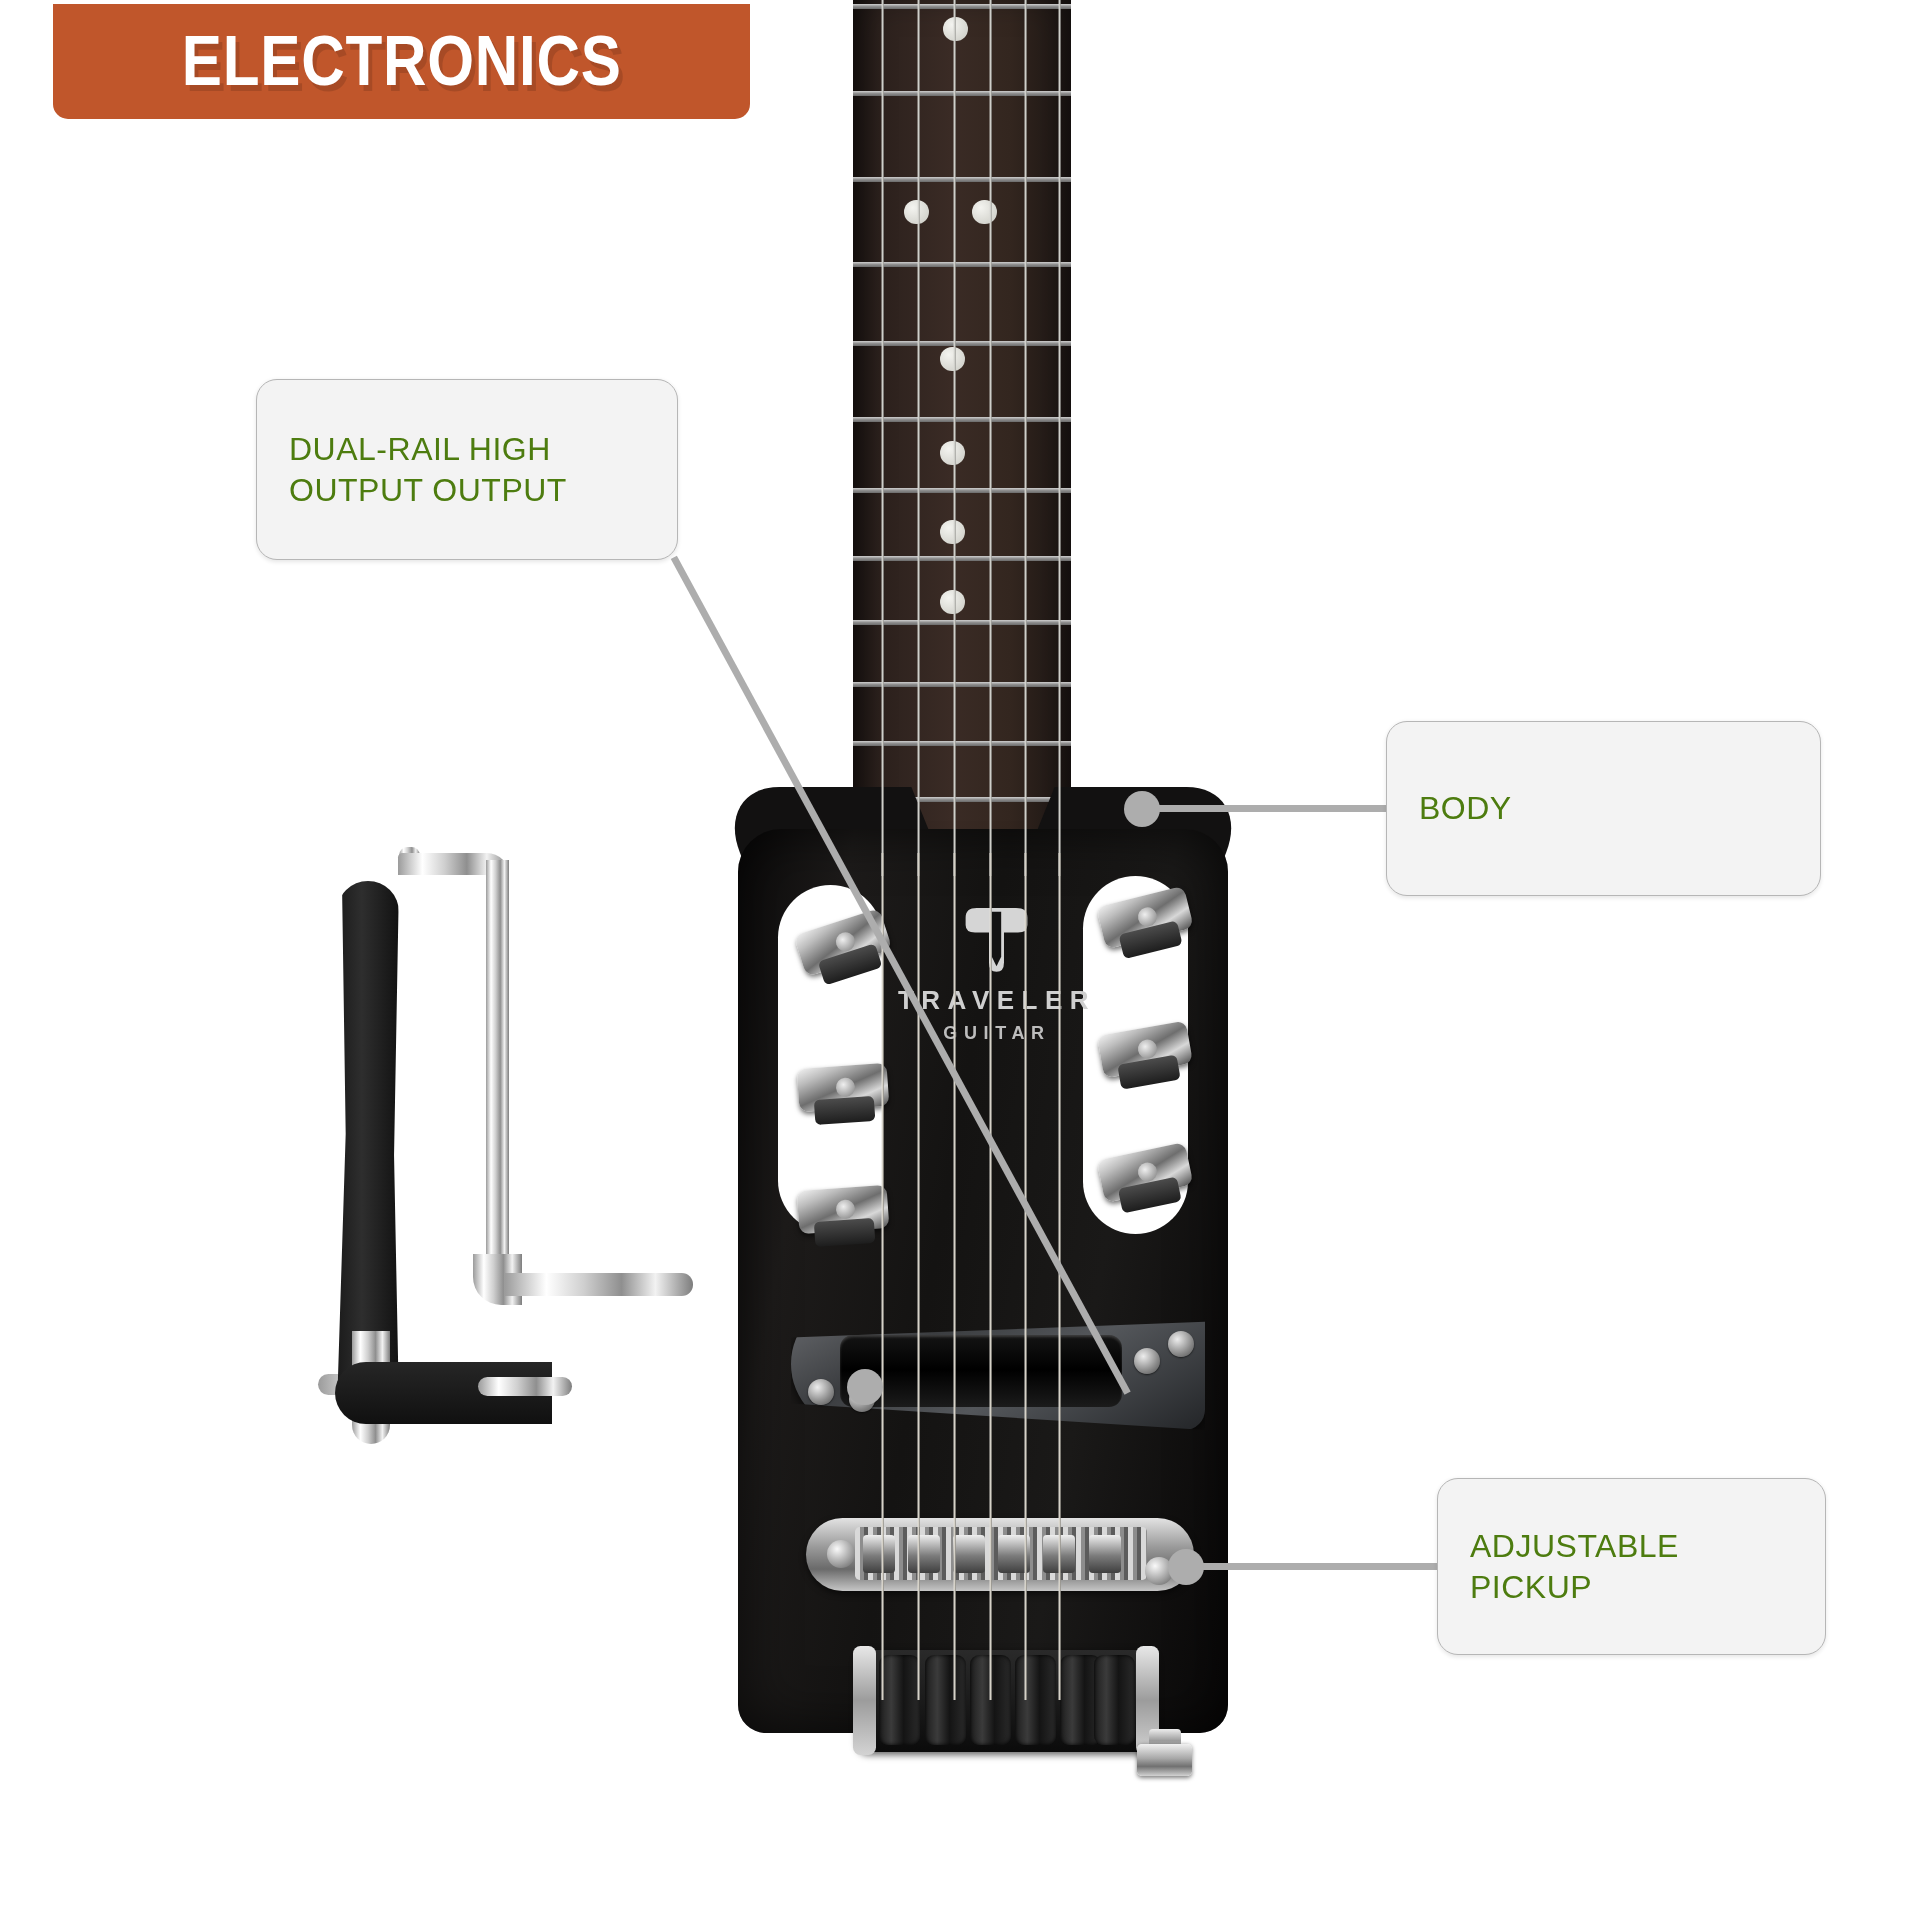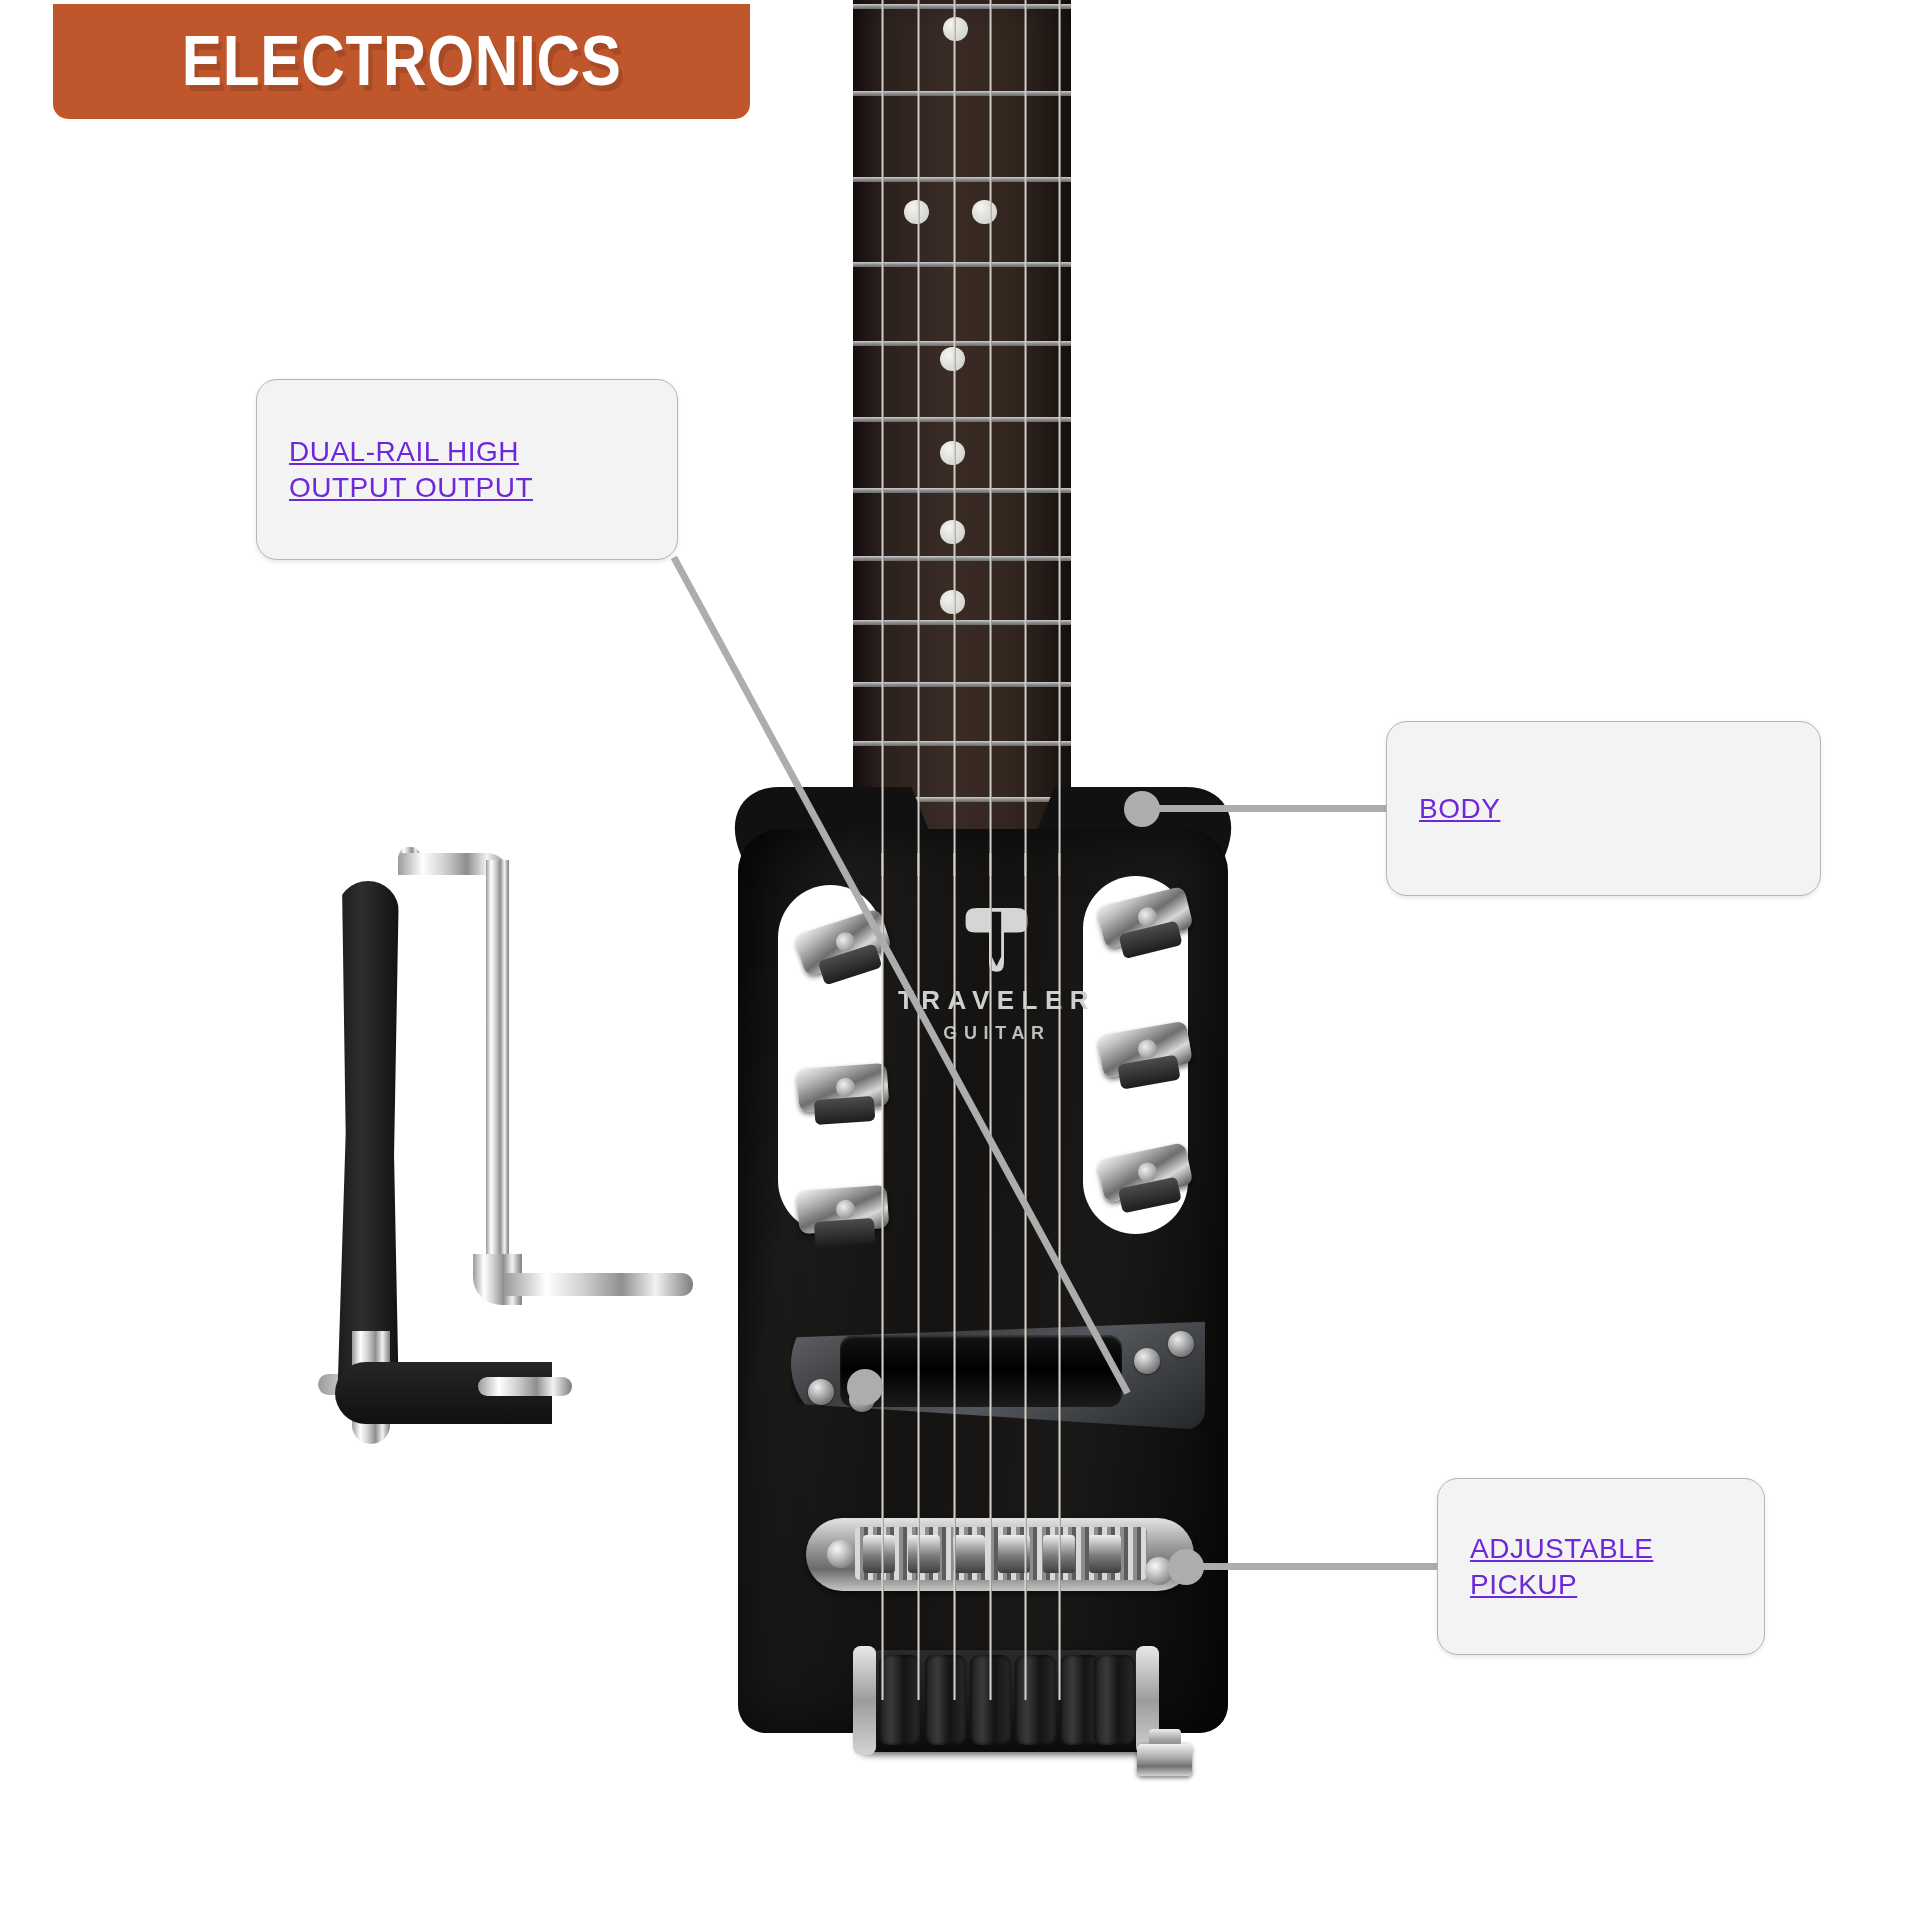--- a/index.html
+++ b/index.html
@@ -13,25 +13,25 @@
          display:flex;align-items:center;justify-content:center;}
   .badge-text{color:#ffffff;font-size:70px;font-weight:700;letter-spacing:0.9px;
               transform:scaleX(0.86);transform-origin:center;
               text-shadow:4.7px 5.6px 0 rgba(0,0,0,0.13);white-space:nowrap;}
 
   
   .callout{position:absolute;background:#f3f3f3;border:1.9px solid #b6b6b6;
            border-radius:21px;box-sizing:border-box;
            display:flex;flex-direction:column;justify-content:center;
            padding:0 32px;box-shadow:0 1.9px 4.7px rgba(0,0,0,0.10);}
-  .callout .ln{color:#6d28d9;font-size:28px;line-height:1.28;
-               letter-spacing:0.5px;white-space:nowrap;text-decoration:underline;}
+  .callout .ln{color:#4d7c0f;font-size:32px;line-height:1.28;
+               letter-spacing:0.5px;white-space:nowrap;}
   #co-pickup{left:256px;top:379px;width:422px;height:181px;}
   #co-neck{left:1386px;top:721px;width:435px;height:175px;}
-  #co-bridge{left:1437px;top:1478px;width:328px;height:177px;}
+  #co-bridge{left:1437px;top:1478px;width:389px;height:177px;}
 
   .leader{position:absolute;background:#adadad;transform-origin:0 50%;}
   .dot{position:absolute;width:36px;height:36px;border-radius:50%;
        background:#adadad;}
 
   
   #guitar{position:absolute;left:0;top:0;width:1928px;height:1928px;}
 
   .neck{position:absolute;left:853px;top:-9.4px;width:218px;height:876px;
         background:linear-gradient(90deg,#1a1412 0%,#2c211d 12%,#3a2b25 45%,#33261f 72%,#1b1513 100%);

